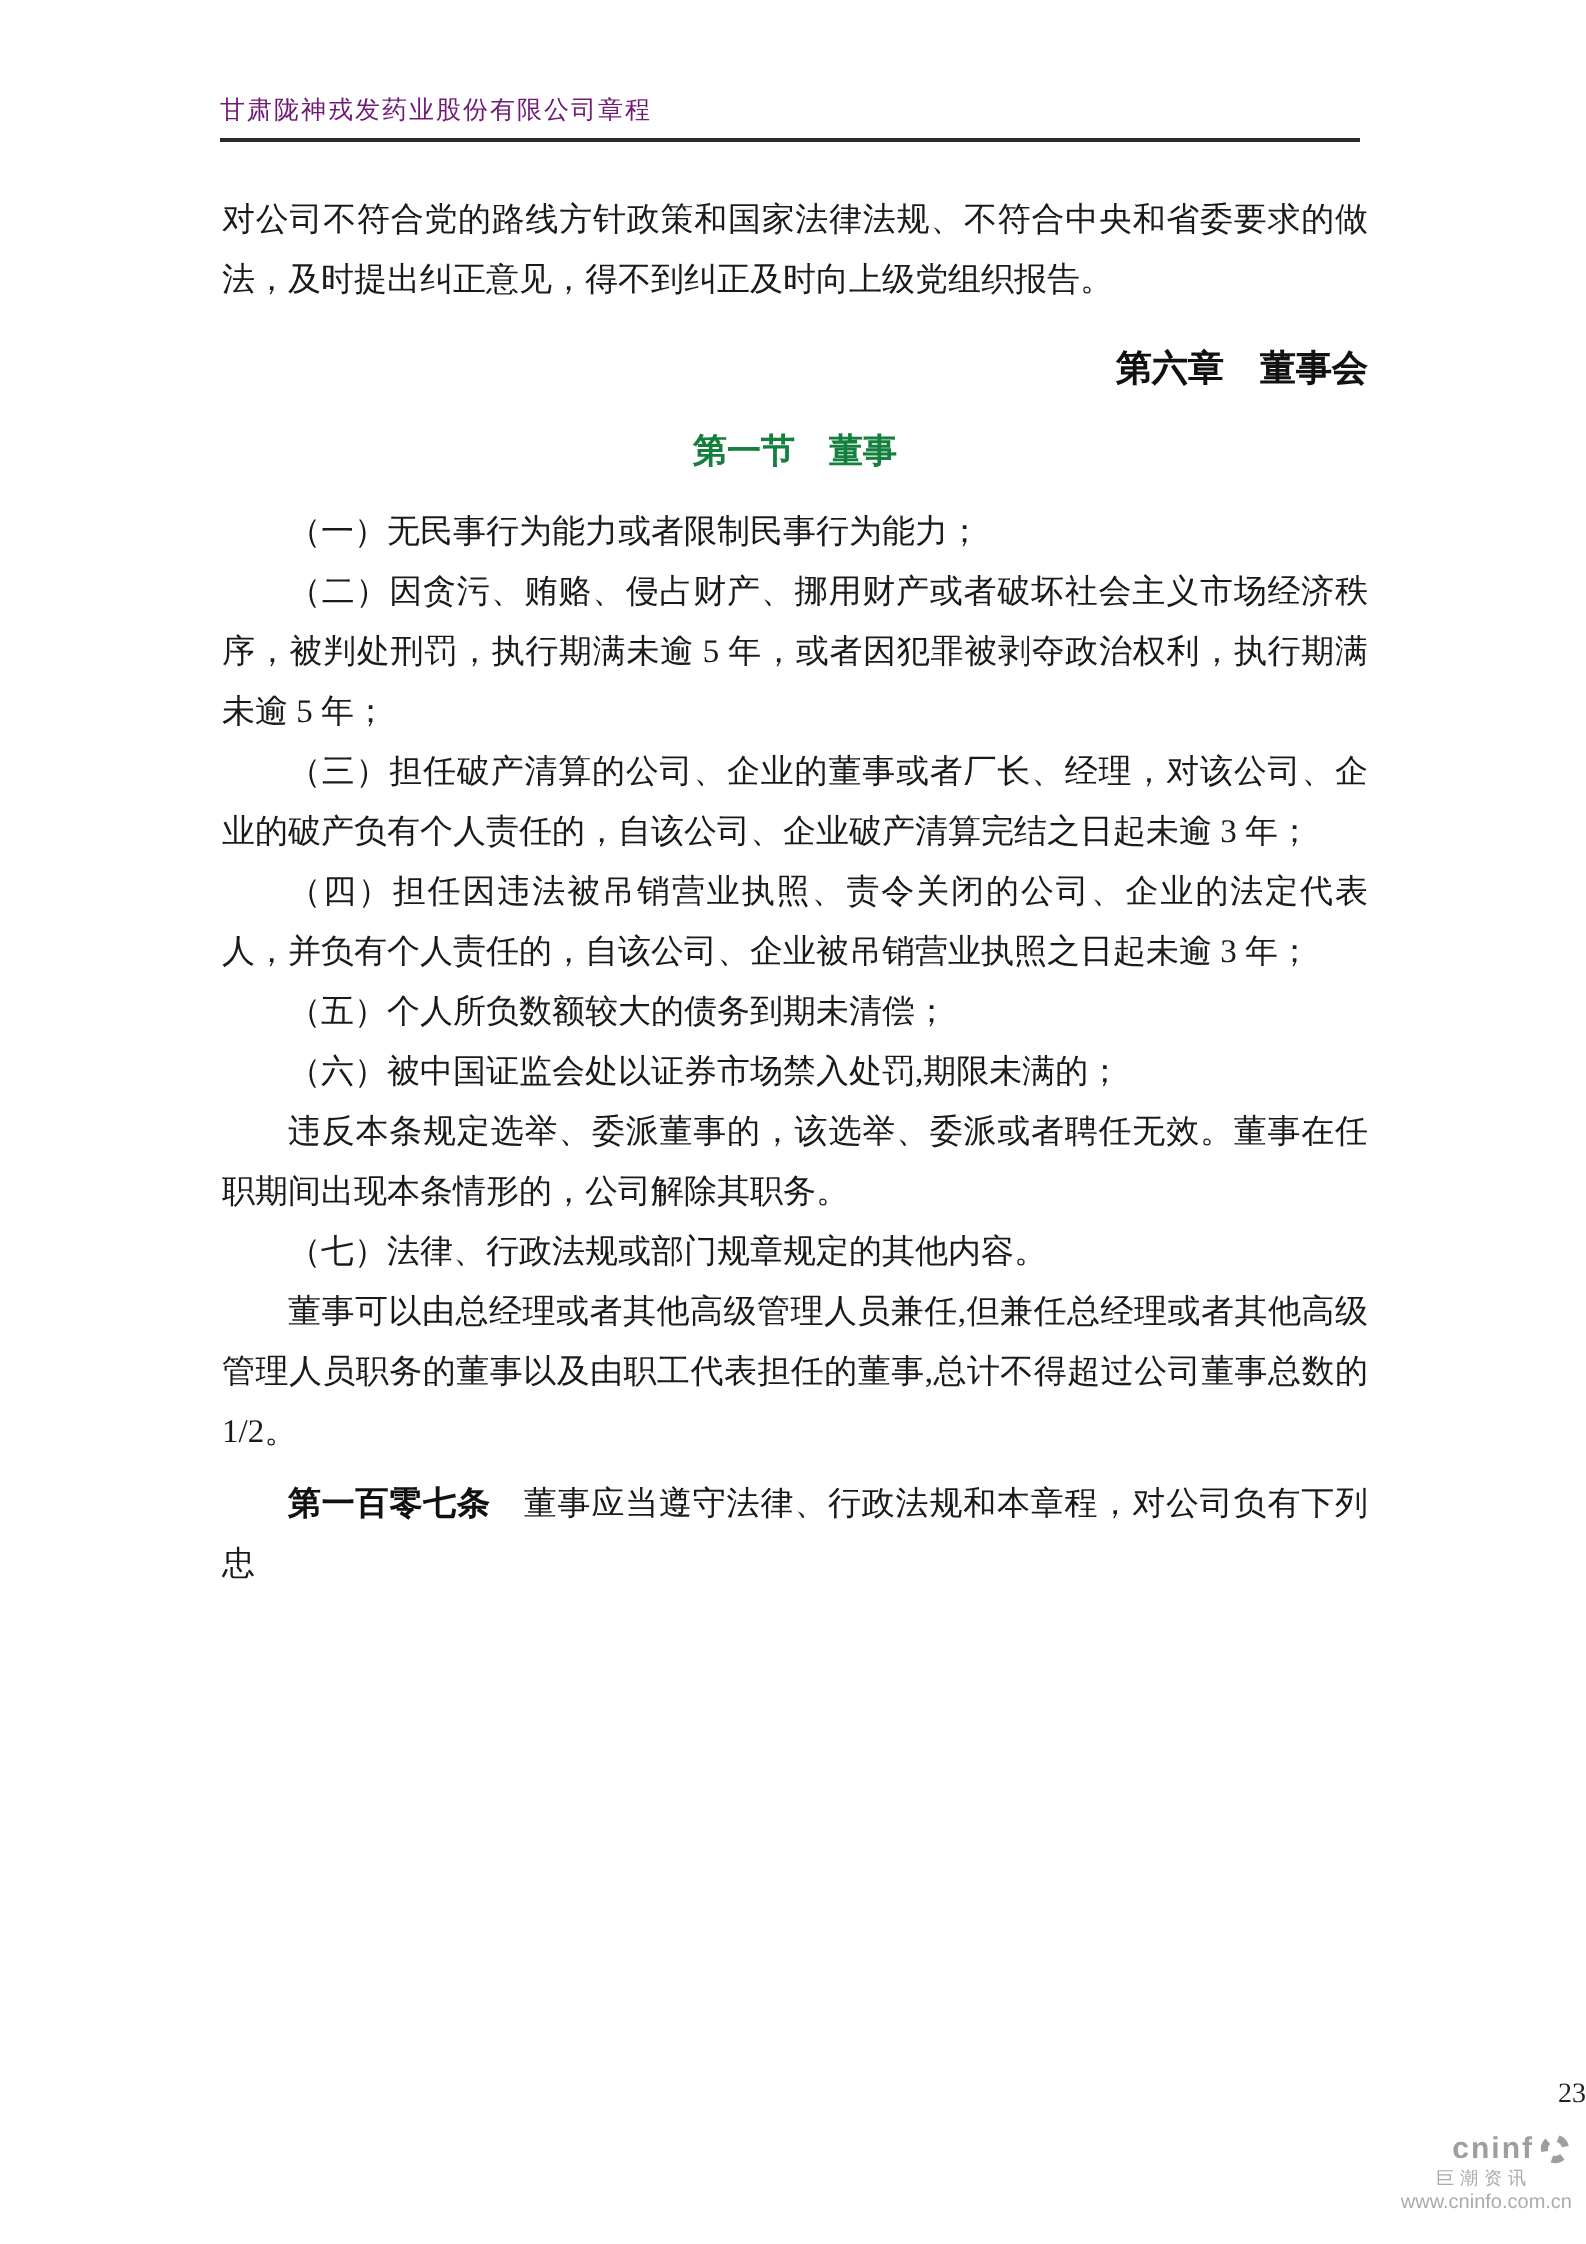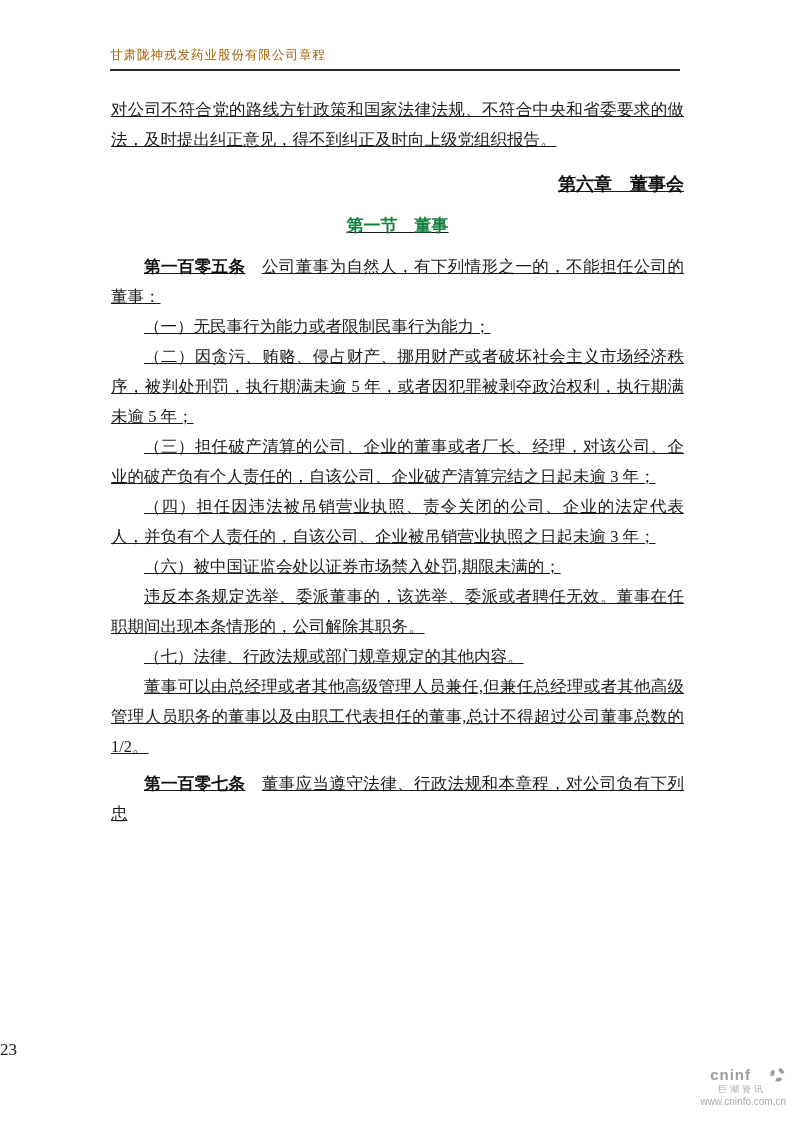--- a/index.html
+++ b/index.html
@@ -20,39 +20,38 @@
   }
   
   .page-header {
     position: absolute;
     left: 110px;
     top: 46px;
     width: 570px;
   }
   .header-title {
     font-size: 12.5px;
-    color: #a16207;
+    color: #701a75;
     letter-spacing: 1px;
     line-height: 18px;
   }
   .header-rule {
     margin-top: 5px;
     height: 0;
     border-bottom: 2px solid #2b2b2b;
   }
   
   .page-body {
     position: absolute;
     left: 111px;
     top: 95px;
     width: 573px;
     font-size: 16.5px;
     line-height: 30px;
     text-align: justify;
-    text-decoration: underline;
   }
   .block { margin: 0; }
   .style-plain { text-indent: 0; }
   .style-indent { text-indent: 2em; }
   .style-article { text-indent: 2em; margin-top: 6px; }
   .style-chapter {
     text-align: right;
     text-indent: 0;
     font-family: "Liberation Sans", "DejaVu Sans", sans-serif;
     font-weight: bold;
@@ -74,38 +73,38 @@
     font-weight: bold;
     color: #111;
     margin-right: 1em;
   }
   
   .page-number {
     position: absolute;
     left: 0;
     right: 0;
     top: 1040px;
-    text-align: left;
-    font-size: 17px;
+    text-align: right;
+    font-size: 14px;
     color: #222;
   }
   .watermark {
     position: absolute;
     right: 7px;
     top: 1066px;
     display: flex;
     flex-direction: column;
     align-items: flex-end;
     font-family: "Liberation Sans", "DejaVu Sans", sans-serif;
     user-select: none;
   }
   .wm-top {
     display: flex;
     align-items: center;
-    gap: 18px;
+    gap: 2px;
   }
   .wm-brand {
     font-size: 15px;
     font-weight: bold;
     color: #9e9e9e;
     letter-spacing: 1px;
     line-height: 16px;
   }
   .wm-icon { display: block; }
   .wm-cn {
@@ -129,25 +128,25 @@
 
   <header class="page-header">
     <div class="header-title">甘肃陇神戎发药业股份有限公司章程</div>
     <div class="header-rule"></div>
   </header>
 
   <main class="page-body">
       <p class="block style-plain">对公司不符合党的路线方针政策和国家法律法规、不符合中央和省委要求的做法，及时提出纠正意见，得不到纠正及时向上级党组织报告。</p>
       <p class="block style-chapter">第六章　董事会</p>
       <p class="block style-section">第一节　董事</p>
-      <p class="block style-article"><b class="lead">第一百零五条</b>公司董事为自然人，有下列情形之一的，不能担任公司的董事：</p>
       <p class="block style-indent">（一）无民事行为能力或者限制民事行为能力；</p>
       <p class="block style-indent">（二）因贪污、贿赂、侵占财产、挪用财产或者破坏社会主义市场经济秩序，被判处刑罚，执行期满未逾 5 年，或者因犯罪被剥夺政治权利，执行期满未逾 5 年；</p>
       <p class="block style-indent">（三）担任破产清算的公司、企业的董事或者厂长、经理，对该公司、企业的破产负有个人责任的，自该公司、企业破产清算完结之日起未逾 3 年；</p>
       <p class="block style-indent">（四）担任因违法被吊销营业执照、责令关闭的公司、企业的法定代表人，并负有个人责任的，自该公司、企业被吊销营业执照之日起未逾 3 年；</p>
+      <p class="block style-indent">（五）个人所负数额较大的债务到期未清偿；</p>
       <p class="block style-indent">（六）被中国证监会处以证券市场禁入处罚,期限未满的；</p>
       <p class="block style-indent">违反本条规定选举、委派董事的，该选举、委派或者聘任无效。董事在任职期间出现本条情形的，公司解除其职务。</p>
       <p class="block style-indent">（七）法律、行政法规或部门规章规定的其他内容。</p>
       <p class="block style-indent">董事可以由总经理或者其他高级管理人员兼任,但兼任总经理或者其他高级管理人员职务的董事以及由职工代表担任的董事,总计不得超过公司董事总数的1/2。</p>
       <p class="block style-article"><b class="lead">第一百零七条</b>董事应当遵守法律、行政法规和本章程，对公司负有下列忠</p>
     </main>
 
   <div class="page-number">23</div>
 
   <div class="watermark">

